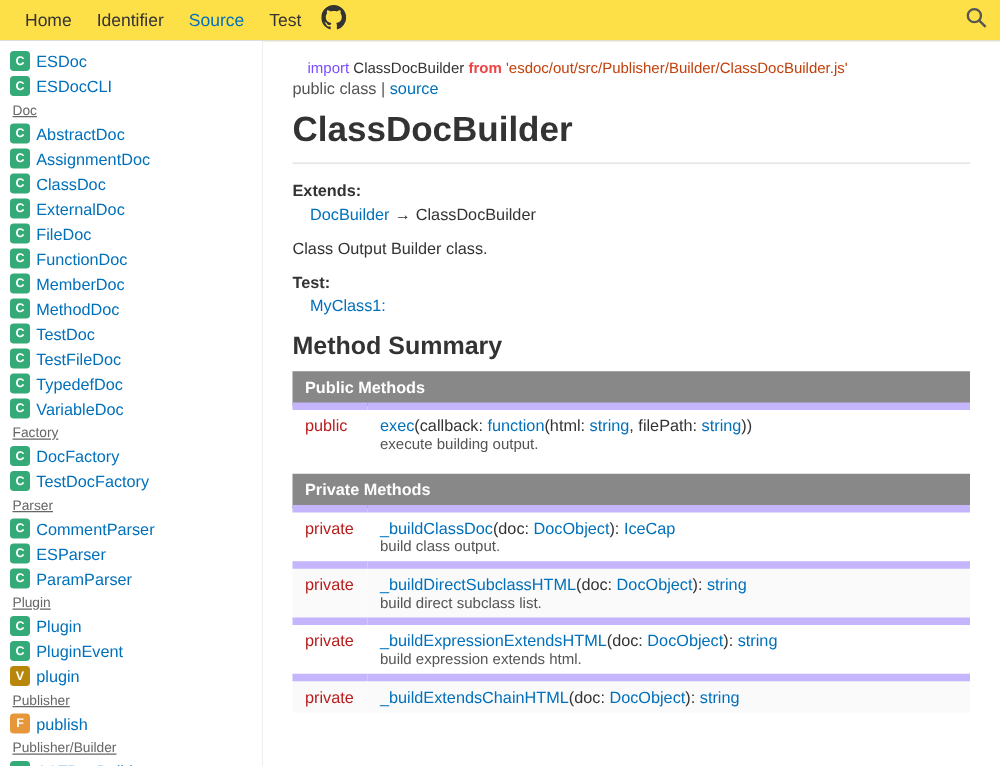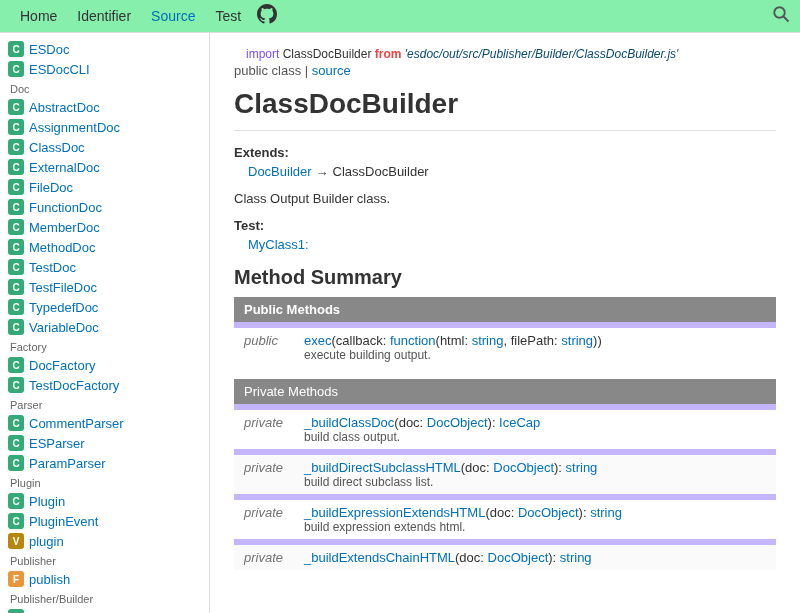--- a/index.html
+++ b/index.html
@@ -1,40 +1,40 @@
 <!DOCTYPE html>
 <html><head>
   <meta charset="utf-8">
   <style>
     * { box-sizing: border-box; margin: 0; padding: 0; }
     body { font-family: Arial, sans-serif; font-size: 13px; color: #333; background: #fff; display: flex; flex-direction: column; height: 613px; overflow: hidden; }
 
     
     #top-nav {
-      display: flex; align-items: center; background: #86efac; border-bottom: 1px solid #ddd;
+      display: flex; align-items: center; background: #fde047; border-bottom: 1px solid #ddd;
       padding: 16px 10px; height: 28px; flex-shrink: 0;
     }
     .nav-item {
       padding: 0 10px; font-size: 14px; cursor: pointer; color: #333; text-decoration: none;
       height: 36px; display: flex; align-items: center;
     }
     .nav-item.source-item { color: #0070bb; }
     .github-icon { margin-left: 6px; font-size: 18px; color: #333; }
     .search-icon-nav { margin-left: auto; font-size: 18px; color: #555; cursor: pointer; }
 
     
     #main { display: flex; flex: 1; overflow: hidden; }
 
     
     #sidebar {
       width: 210px; background: #fff; border-right: 1px solid #ddd; overflow-y: auto;
       padding: 6px 0; flex-shrink: 0;
     }
     .sidebar-section-label {
-      color: #666; font-size: 11px; padding: 4px 10px 2px 10px; font-weight: normal;
+      color: #666; font-size: 11px; padding: 4px 10px 2px 10px; font-weight: normal; text-decoration: underline;
     }
     .sidebar-item {
       display: flex; align-items: center; padding: 2px 10px 2px 8px; cursor: pointer;
       text-decoration: none; color: #0070bb; font-size: 13px;
     }
     .badge {
       display: inline-flex; align-items: center; justify-content: center;
       width: 16px; height: 16px; border-radius: 3px; font-size: 10px; font-weight: bold;
       color: #fff; margin-right: 5px; flex-shrink: 0;
     }
@@ -43,40 +43,40 @@
     .badge-v { background: #c8a; }
 
     
     #content {
       flex: 1; overflow-y: auto; padding: 14px 24px;
     }
     .import-line { font-size: 12px; margin-bottom: 2px; }
     .import-keyword { color: #7c4dff; padding-left: 12px; }
     .import-class { color: #333; }
     .import-from { color: #ef4444; font-weight: bold; }
-    .import-path { color: #0c4a6e; font-style: italic; }
+    .import-path { color: #c2410c; }
     .public-class-line { font-size: 13px; margin-bottom: 10px; color: #555; }
     .source-link { color: #0070bb; text-decoration: none; }
     h1.class-title { font-size: 28px; font-weight: bold; color: #333; margin-bottom: 14px; border-bottom: 1px solid #ddd; padding-bottom: 10px; }
 
     .section-block { margin-bottom: 12px; }
     .section-label { font-weight: bold; font-size: 13px; margin-bottom: 4px; }
     .extends-row { display: flex; align-items: center; gap: 4px; padding-left: 14px; font-size: 13px; }
     .extends-link { color: #0070bb; text-decoration: none; }
     .description-text { font-size: 13px; margin-bottom: 12px; }
 
     .test-links { padding-left: 14px; }
     .test-link { color: #0070bb; text-decoration: none; display: block; font-size: 13px; }
 
     h2.method-summary { font-size: 20px; font-weight: bold; margin: 14px 0 8px 0; }
 
     .method-table { width: 100%; border-collapse: collapse; margin-bottom: 12px; }
     .method-table td { padding: 5px 10px; vertical-align: top; font-size: 13px; border-bottom: 6px solid #c4b5fd; }
     .method-table tr:last-child td { border-bottom: none; }
-    .method-visibility { color: #737373; width: 60px; white-space: nowrap; font-style: italic; }
+    .method-visibility { color: #b91c1c; width: 60px; white-space: nowrap; }
     .method-name { color: #0070bb; text-decoration: none; }
     .method-type { color: #0070bb; }
     .method-desc { color: #555; font-size: 12px; }
     .method-cell { }
     .method-table tr:nth-child(odd) td { background: #fafafa; }
     .method-table tr:nth-child(even) td { background: #fff; }
     .method-table tr.header-row td { background: #888; }
   </style>
 </head>
 <body>
@@ -261,21 +261,21 @@
           </div>
           <div class="method-desc">execute building output.</div>
         </td>
       </tr>
     </tbody>
       </table>
 
     <table class="method-table">
       <tbody>
           <tr class="header-row">
-        <td colspan="2" style="background:#888;color:#fff;font-weight:normal;padding:5px 10px;">Private Methods</td>
+        <td colspan="2" style="background:#888;color:#fff;font-weight:bold;padding:5px 10px;">Private Methods</td>
       </tr>
       <tr>
         <td class="method-visibility">private</td>
         <td class="method-cell">
           <div>
             <a class="method-name">_buildClassDoc</a><span>(doc: </span><a class="method-type">DocObject</a><span>): </span><a class="method-type">IceCap</a>
           </div>
           <div class="method-desc">build class output.</div>
         </td>
       </tr>

